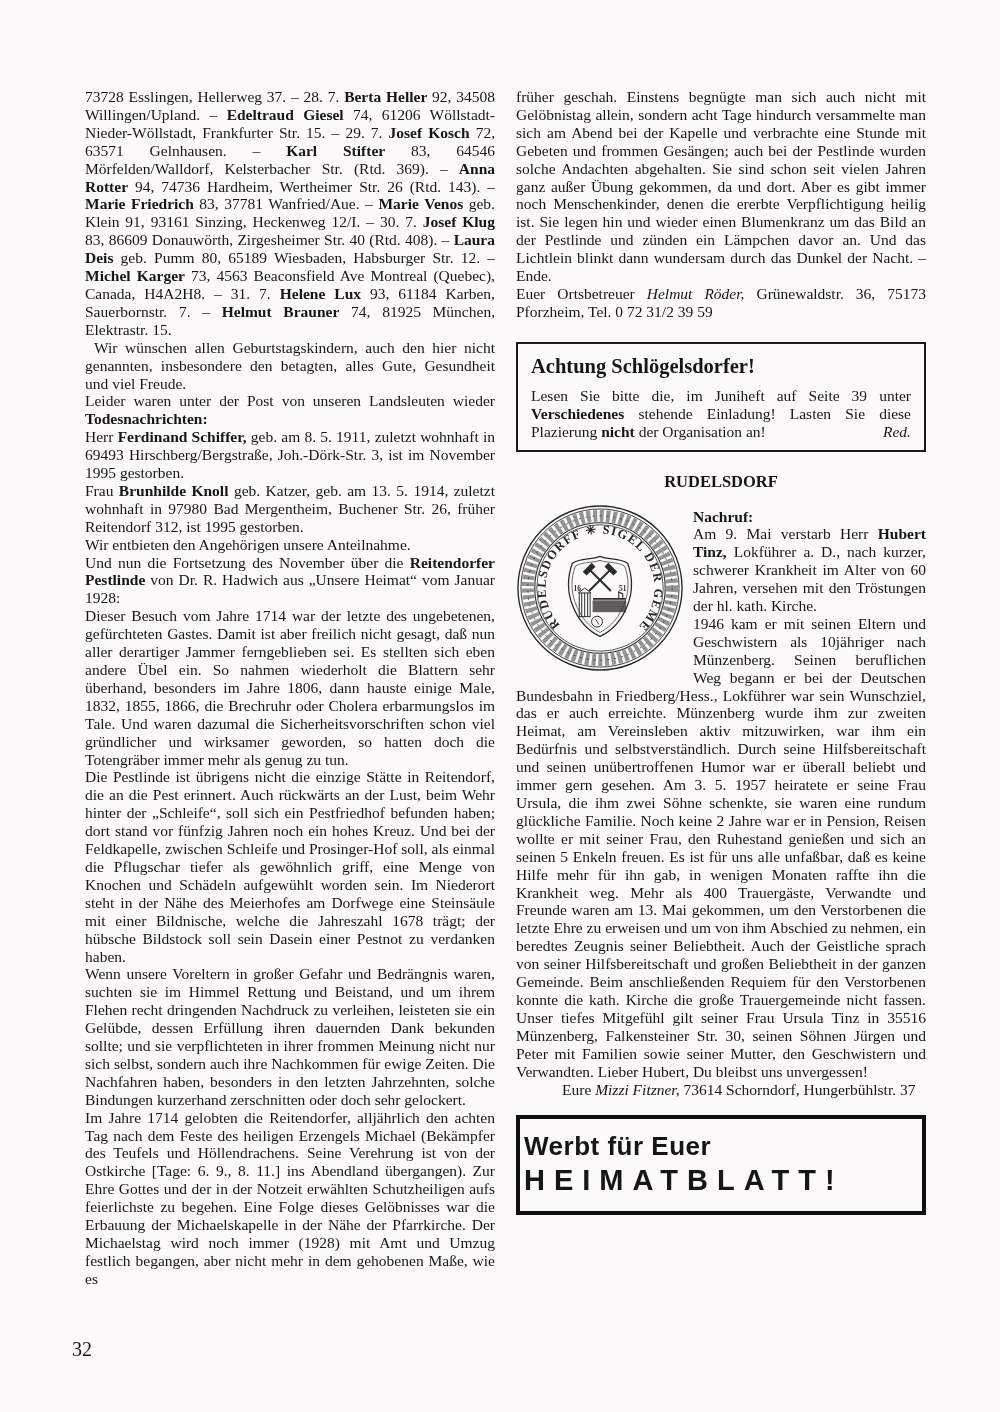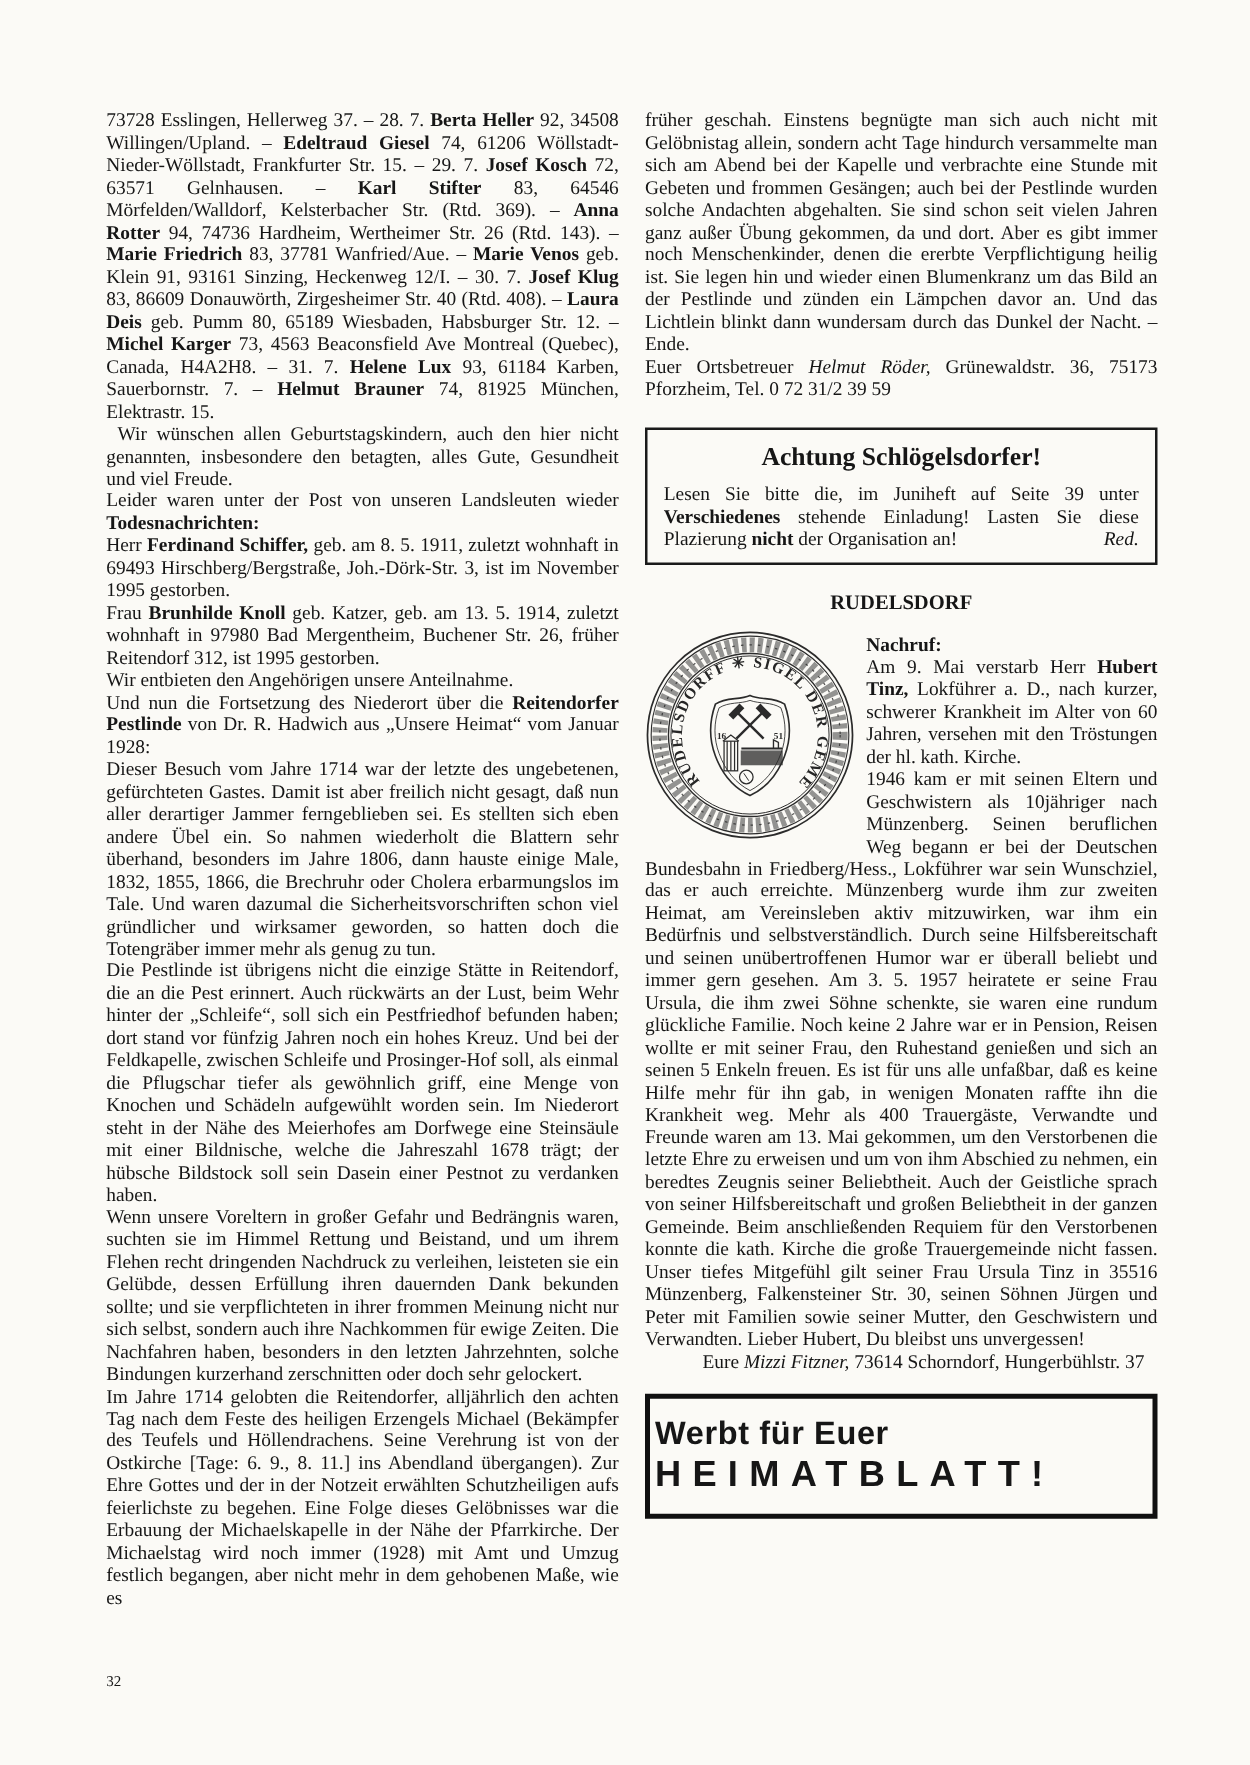--- a/index.html
+++ b/index.html
@@ -19,21 +19,21 @@
   .col p{margin:0;text-align:justify;}
   .sec-gap{margin-top:19px;}
   .indent{text-indent:9px;}
   
   .attention-box{
     border:2px solid #1a1a1a;
     margin-top:21px;
     padding:7px 13px 9px;
   }
   .attention-title{
-    text-align:center;font-weight:bold;font-size:20.5px;
+    font-weight:bold;font-size:20.5px;
     margin:3px 0 9px;line-height:24px;
   }
   .attention-box p{margin:0 0 9px;}
   .attention-box p:last-child{margin-bottom:0;}
   .red-sig{float:right;font-style:italic;}
   
   .rudelsdorf-title{
     text-align:center;font-weight:bold;font-size:16.5px;
     margin:20px 0 7px;line-height:19px;
   }
@@ -46,38 +46,38 @@
   
   .promo-box{
     border:4px solid #101010;
     margin-top:17px;
     padding:12px 4px 14px;
     font-family:"Liberation Sans", sans-serif;
     font-weight:bold;
   }
   .promo-line1{font-size:26px;line-height:31px;letter-spacing:0.5px;}
   .promo-line2{font-size:29px;line-height:34px;letter-spacing:9px;margin-top:1px;}
-  .page-number{position:absolute;left:85px;top:1338px;font-size:12px;}
+  .page-number{position:absolute;left:72px;top:1338px;font-size:20px;}
   .seal svg text{font-family:"Liberation Serif", serif;}
 </style>
 </head>
 <body>
 
 <div class="content">
 
   <div class="col">
     <p><span>73728 Esslingen, Hellerweg 37. – 28. 7. </span><span style="font-weight: bold;">Berta Heller</span><span> 92, 34508 Willingen/Upland. – </span><span style="font-weight: bold;">Edeltraud Giesel</span><span> 74, 61206 Wöllstadt-Nieder-Wöllstadt, Frankfurter Str. 15. – 29. 7. </span><span style="font-weight: bold;">Josef Kosch</span><span> 72, 63571 Gelnhausen. – </span><span style="font-weight: bold;">Karl Stifter</span><span> 83, 64546 Mörfelden/Walldorf, Kelsterbacher Str. (Rtd. 369). – </span><span style="font-weight: bold;">Anna Rotter</span><span> 94, 74736 Hardheim, Wertheimer Str. 26 (Rtd. 143). – </span><span style="font-weight: bold;">Marie Friedrich</span><span> 83, 37781 Wanfried/Aue. – </span><span style="font-weight: bold;">Marie Venos</span><span> geb. Klein 91, 93161 Sinzing, Heckenweg 12/I. – 30. 7. </span><span style="font-weight: bold;">Josef Klug</span><span> 83, 86609 Donauwörth, Zirgesheimer Str. 40 (Rtd. 408). – </span><span style="font-weight: bold;">Laura Deis</span><span> geb. Pumm 80, 65189 Wiesbaden, Habsburger Str. 12. – </span><span style="font-weight: bold;">Michel Karger</span><span> 73, 4563 Beaconsfield Ave Montreal (Quebec), Canada, H4A2H8. – 31. 7. </span><span style="font-weight: bold;">Helene Lux</span><span> 93, 61184 Karben, Sauerbornstr. 7. – </span><span style="font-weight: bold;">Helmut Brauner</span><span> 74, 81925 München, Elektrastr. 15.</span></p>
     <p class="indent">Wir wünschen allen Geburtstagskindern, auch den hier nicht genannten, insbesondere den betagten, alles Gute, Gesundheit und viel Freude.</p>
 
     <p class="sec-gap"><span>Leider waren unter der Post von unseren Landsleuten wieder </span><span style="font-weight: bold;">Todesnachrichten:</span></p>
     <p><span>Herr </span><span style="font-weight: bold;">Ferdinand Schiffer,</span><span> geb. am 8. 5. 1911, zuletzt wohnhaft in 69493 Hirschberg/Bergstraße, Joh.-Dörk-Str. 3, ist im November 1995 gestorben.</span></p>
     <p><span>Frau </span><span style="font-weight: bold;">Brunhilde Knoll</span><span> geb. Katzer, geb. am 13. 5. 1914, zuletzt wohnhaft in 97980 Bad Mergentheim, Buchener Str. 26, früher Reitendorf 312, ist 1995 gestorben.</span></p>
     <p>Wir entbieten den Angehörigen unsere Anteilnahme.</p>
 
-    <p class="sec-gap"><span>Und nun die Fortsetzung des Niederort über die </span><span style="font-weight: bold;">Reitendorfer Pestlinde</span><span> von Dr. R. Hadwich aus „Unsere Heimat“ vom Januar 1928:</span></p>
+    <p class="sec-gap"><span>Und nun die Fortsetzung des November über die </span><span style="font-weight: bold;">Reitendorfer Pestlinde</span><span> von Dr. R. Hadwich aus „Unsere Heimat“ vom Januar 1928:</span></p>
     <p>Dieser Besuch vom Jahre 1714 war der letzte des ungebetenen, gefürchteten Gastes. Damit ist aber freilich nicht gesagt, daß nun aller derartiger Jammer ferngeblieben sei. Es stellten sich eben andere Übel ein. So nahmen wiederholt die Blattern sehr überhand, besonders im Jahre 1806, dann hauste einige Male, 1832, 1855, 1866, die Brechruhr oder Cholera erbarmungslos im Tale. Und waren dazumal die Sicherheitsvorschriften schon viel gründlicher und wirksamer geworden, so hatten doch die Totengräber immer mehr als genug zu tun.</p>
     <p>Die Pestlinde ist übrigens nicht die einzige Stätte in Reitendorf, die an die Pest erinnert. Auch rückwärts an der Lust, beim Wehr hinter der „Schleife“, soll sich ein Pestfriedhof befunden haben; dort stand vor fünfzig Jahren noch ein hohes Kreuz. Und bei der Feldkapelle, zwischen Schleife und Prosinger-Hof soll, als einmal die Pflugschar tiefer als gewöhnlich griff, eine Menge von Knochen und Schädeln aufgewühlt worden sein. Im Niederort steht in der Nähe des Meierhofes am Dorfwege eine Steinsäule mit einer Bildnische, welche die Jahreszahl 1678 trägt; der hübsche Bildstock soll sein Dasein einer Pestnot zu verdanken haben.</p>
     <p>Wenn unsere Voreltern in großer Gefahr und Bedrängnis waren, suchten sie im Himmel Rettung und Beistand, und um ihrem Flehen recht dringenden Nachdruck zu verleihen, leisteten sie ein Gelübde, dessen Erfüllung ihren dauernden Dank bekunden sollte; und sie verpflichteten in ihrer frommen Meinung nicht nur sich selbst, sondern auch ihre Nachkommen für ewige Zeiten. Die Nachfahren haben, besonders in den letzten Jahrzehnten, solche Bindungen kurzerhand zerschnitten oder doch sehr gelockert.</p>
     <p>Im Jahre 1714 gelobten die Reitendorfer, alljährlich den achten Tag nach dem Feste des heiligen Erzengels Michael (Bekämpfer des Teufels und Höllendrachens. Seine Verehrung ist von der Ostkirche [Tage: 6. 9., 8. 11.] ins Abendland übergangen). Zur Ehre Gottes und der in der Notzeit erwählten Schutzheiligen aufs feierlichste zu begehen. Eine Folge dieses Gelöbnisses war die Erbauung der Michaelskapelle in der Nähe der Pfarrkirche. Der Michaelstag wird noch immer (1928) mit Amt und Umzug festlich begangen, aber nicht mehr in dem gehobenen Maße, wie es</p>
   </div>
 
   <div class="col">
     <p>früher geschah. Einstens begnügte man sich auch nicht mit Gelöbnistag allein, sondern acht Tage hindurch versammelte man sich am Abend bei der Kapelle und verbrachte eine Stunde mit Gebeten und frommen Gesängen; auch bei der Pestlinde wurden solche Andachten abgehalten. Sie sind schon seit vielen Jahren ganz außer Übung gekommen, da und dort. Aber es gibt immer noch Menschenkinder, denen die ererbte Verpflichtigung heilig ist. Sie legen hin und wieder einen Blumenkranz um das Bild an der Pestlinde und zünden ein Lämpchen davor an. Und das Lichtlein blinkt dann wundersam durch das Dunkel der Nacht. – Ende.</p>
     <p><span>Euer Ortsbetreuer </span><span style="font-style: italic;">Helmut Röder,</span><span> Grünewaldstr. 36, 75173 Pforzheim, Tel. 0 72 31/2 39 59</span></p>
 

